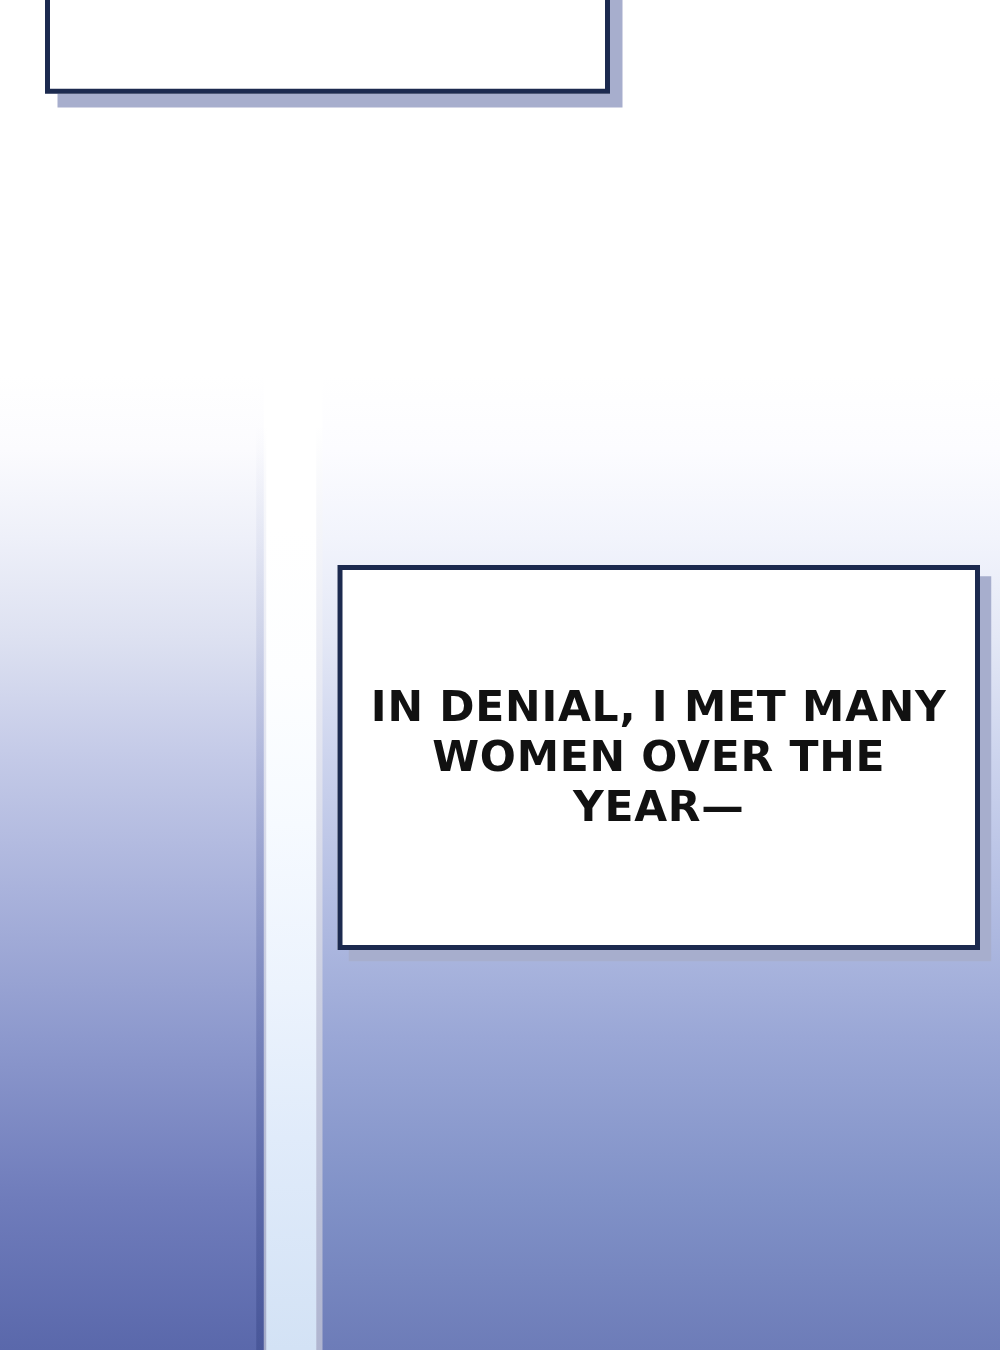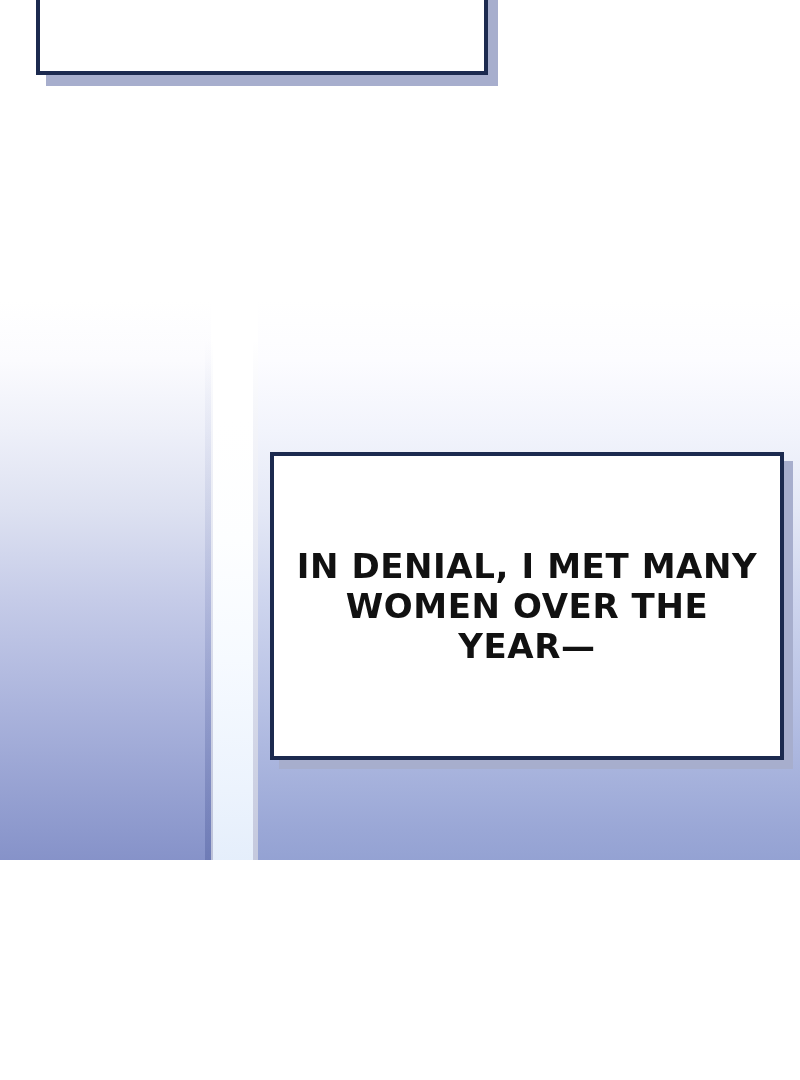--- a/index.html
+++ b/index.html
@@ -9,21 +9,21 @@
   }
 
   body {
     font-family: "DejaVu Sans", "Liberation Sans", sans-serif;
   }
 
   
   #comic-panel {
     position: relative;
     width: 800px;
-    height: 860px;
+    height: 1080px;
     overflow: hidden;
     background: #ffffff;
   }
 
   
   .bg-layer {
     position: absolute;
     top: 0;
     bottom: 0;
   }

